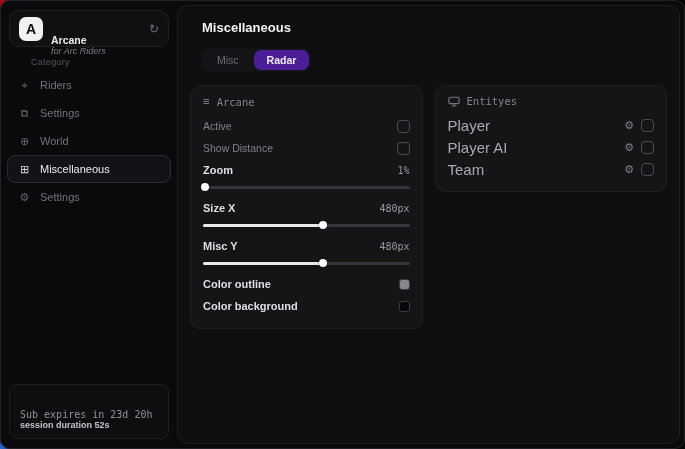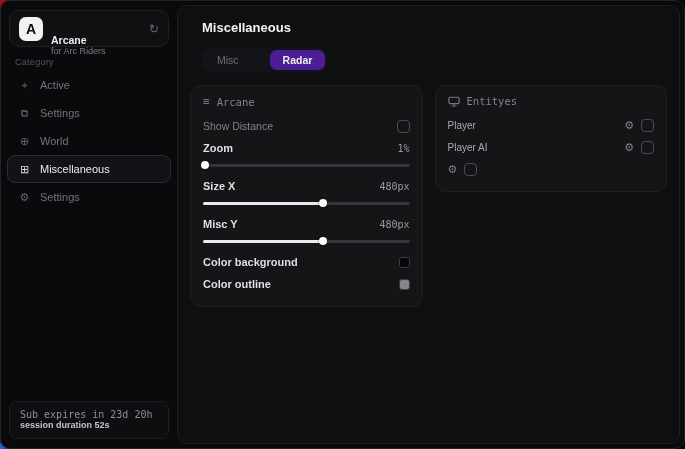--- a/index.html
+++ b/index.html
@@ -24,54 +24,54 @@
     position:absolute; left:8px; top:9px; right:8px; height:37px;
     background:#101013; border:1px solid #202024; border-radius:10px;
     display:flex; align-items:center; padding:0 9px; gap:8px;
   }
   .brand-logo {
     width:24px; height:24px; border-radius:7px; background:#f2f2f4; color:#0a0a0c;
     font-weight:bold; font-size:14px; display:flex; align-items:center; justify-content:center;
   }
   .brand-text { flex:1; line-height:1.15;margin-top:33px; }
   .brand-name { font-size:10.5px; font-weight:bold; color:#ececf0; }
-  .brand-sub  { font-size:9px; color:#7c7c85; }
+  .brand-sub  { font-size:9px; color:#7c7c85;font-style:italic; }
   .brand-refresh { color:#6b6b74; font-size:12px; cursor:pointer; }
 
   .category-label {
-    position:absolute; top:56px; left:14px;
+    position:absolute; top:56px; left:30px;
     font-size:9px; color:#55555e; letter-spacing:.3px;
   }
   .nav { position:absolute; top:70px; left:6px; right:6px; }
   .nav-item {
     height:28px; display:flex; align-items:center; gap:9px;
     padding:0 10px; border-radius:8px; border:1px solid transparent;
     color:#72727b; font-size:11px; cursor:pointer;
   }
   .nav-item .nav-icon { width:13px; font-size:11px; color:#63636c; text-align:center; }
   .nav-item.active { background:#131317; border-color:#2b2b31; color:#ececf0; }
   .nav-item.active .nav-icon { color:#d8d8de; }
 
   .footer-card {
     position:absolute; left:8px; right:8px; bottom:9px;
     background:#0e0e11; border:1px solid #1f1f24; border-radius:8px;
-    padding:7px 10px 8px;
+    padding:24px 10px 8px;
   }
   .footer-line1 { font-family:"DejaVu Sans Mono", monospace; font-size:10px; color:#90909a; }
   .footer-line2 { font-size:9px; font-weight:bold; color:#c3c3cb; margin-top:0; }
 
   
   .main {
     position:absolute; left:176px; top:4px; right:4px; bottom:4px;
     background:#0f0f12; border:1px solid #1c1c21; border-radius:10px;
     padding:14px 12px;
   }
   .page-title { margin-left:12px; font-size:13px; font-weight:bold; color:#f2f2f5; }
   .tabs {
-    margin:13px 0 0 12px; display:inline-flex; gap:18px;
+    margin:13px 0 0 12px; display:inline-flex; gap:2px;
     background:#141418; border-radius:9px; padding:2px;
   }
   .tab {
     padding:4px 13px; font-size:10.5px; color:#6e6e78; border-radius:7px; cursor:pointer;
   }
   .tab.active { background:#4c1d95; color:#eceded; font-weight:bold; }
 
   .panels { display:flex; align-items:flex-start; gap:12px; margin-top:13px; }
   .panel {
     width:237px; background:#151518; border:1px solid #1e1e23;
@@ -103,21 +103,21 @@
     background:#e9e9ee; border-radius:2px;
   }
   .slider .thumb {
     position:absolute; top:1px; width:8px; height:8px; border-radius:50%;
     background:#ffffff; box-shadow:0 0 2px rgba(0,0,0,.6);
   }
 
   .swatch { width:11px; height:11px; border-radius:3px; border:1px solid #3c3c44; cursor:pointer; }
 
   .erow { display:flex; align-items:center; height:22px; }
-  .erow .elbl { flex:1; font-size:10px; color:#a9a9b2; }
+  .erow .elbl { flex:1; font-size:15px; color:#a9a9b2; }
   .erow .gear { font-size:11px; color:#7d7d87; margin-right:7px; cursor:pointer; }
 
   .monitor-icon { width:12px; height:11px; display:inline-block; }
 </style>
 </head>
 <body>
 
 <div class="screen">
   <div class="window">
 
@@ -129,21 +129,21 @@
           <div class="brand-sub">for Arc Riders</div>
         </div>
         <div class="brand-refresh">↻</div>
       </div>
 
       <div class="category-label">Category</div>
 
       <div class="nav">
         <div class="nav-item">
           <span class="nav-icon">⌖</span>
-          <span>Active</span>
+          <span>Riders</span>
         </div>
         <div class="nav-item">
           <span class="nav-icon">⧉</span>
           <span>Settings</span>
         </div>
         <div class="nav-item">
           <span class="nav-icon">⊕</span>
           <span>World</span>
         </div>
         <div class="nav-item active">
@@ -172,20 +172,24 @@
 
       <div class="panels">
 
         <div class="panel">
           <div class="panel-header">
             <span class="ph-icon">≡</span>
             <span>Arcane</span>
           </div>
 
           <div class="row">
+            <span class="lbl-dim">Active</span>
+            <span class="checkbox"></span>
+          </div>
+          <div class="row">
             <span class="lbl-dim">Show Distance</span>
             <span class="checkbox"></span>
           </div>
 
           <div class="row">
             <span class="lbl-bright">Zoom</span>
             <span class="val">1%</span>
           </div>
           <div class="slider">
             <div class="track"></div>
@@ -207,26 +211,26 @@
             <span class="lbl-bright">Misc Y</span>
             <span class="val">480px</span>
           </div>
           <div class="slider">
             <div class="track"></div>
             <div class="fill" style="width: 58%;"></div>
             <div class="thumb" style="left: calc(58% - 4px);"></div>
           </div>
 
           <div class="row">
+            <span class="lbl-bright">Color outline</span>
+            <span class="swatch" style="background: rgb(134, 134, 140);"></span>
+          </div>
+          <div class="row">
             <span class="lbl-bright">Color background</span>
             <span class="swatch" style="background: rgb(6, 6, 8);"></span>
-          </div>
-          <div class="row">
-            <span class="lbl-bright">Color outline</span>
-            <span class="swatch" style="background: rgb(134, 134, 140);"></span>
           </div>
         </div>
 
         <div class="panel">
           <div class="panel-header">
             <span class="ph-icon">
               <svg class="monitor-icon" viewBox="0 0 14 13" fill="none" stroke="#75757f" stroke-width="1.4">
                 <rect x="1" y="1.5" width="12" height="7.5" rx="1.5"></rect>
                 <line x1="7" y1="9" x2="7" y2="11.5"></line>
                 <line x1="4.2" y1="11.8" x2="9.8" y2="11.8"></line>
@@ -239,20 +243,21 @@
             <span class="elbl">Player</span>
             <span class="gear">⚙</span>
             <span class="checkbox"></span>
           </div>
           <div class="erow">
             <span class="elbl">Player AI</span>
             <span class="gear">⚙</span>
             <span class="checkbox"></span>
           </div>
           <div class="erow">
+            <span class="elbl">Team</span>
             <span class="gear">⚙</span>
             <span class="checkbox"></span>
           </div>
         </div>
 
       </div>
     </div>
 
   </div>
 </div>

